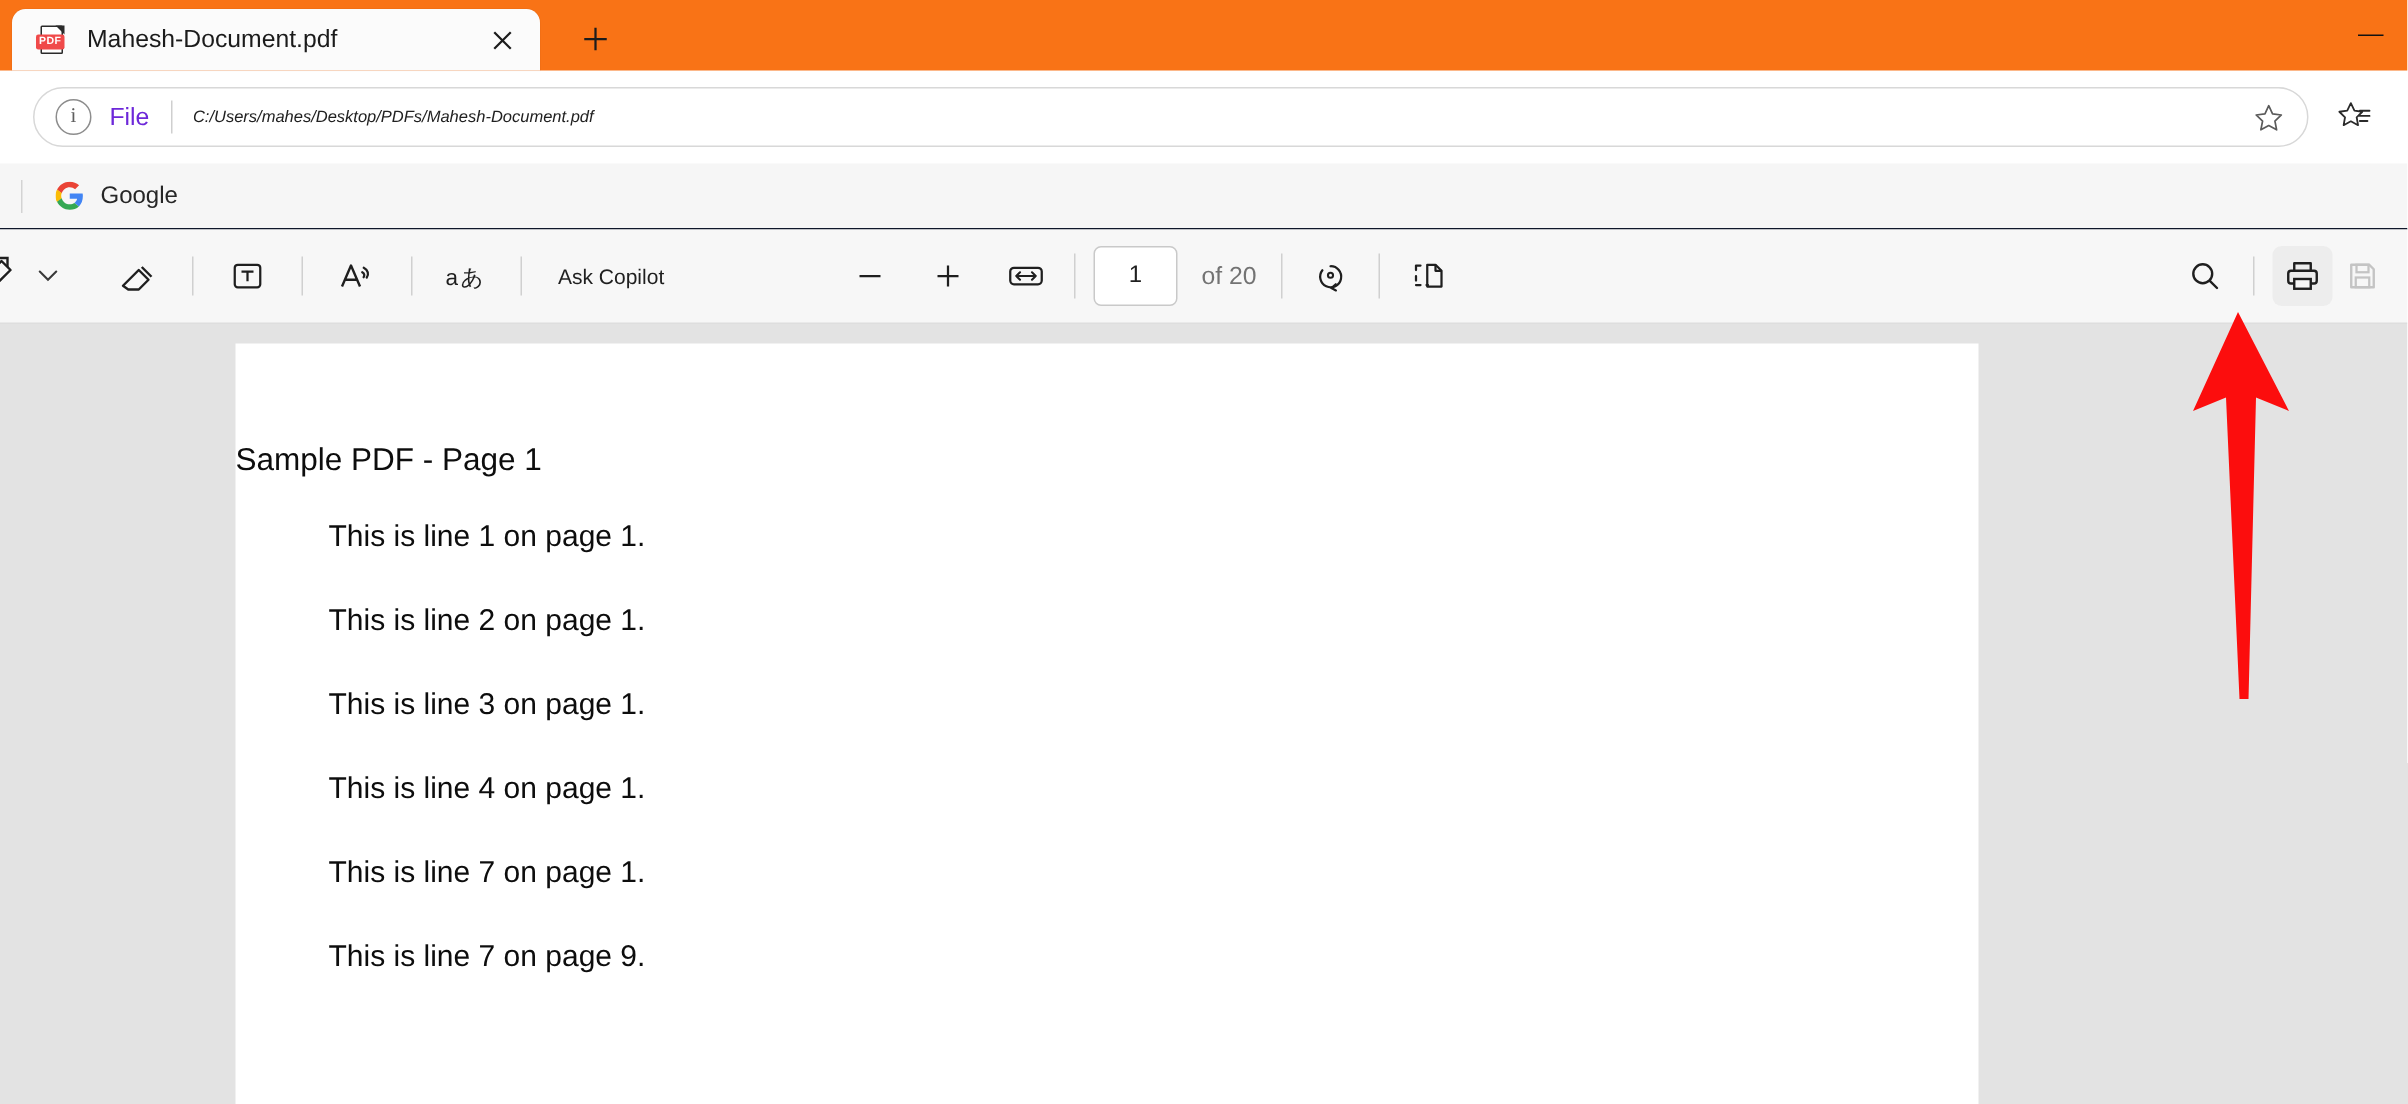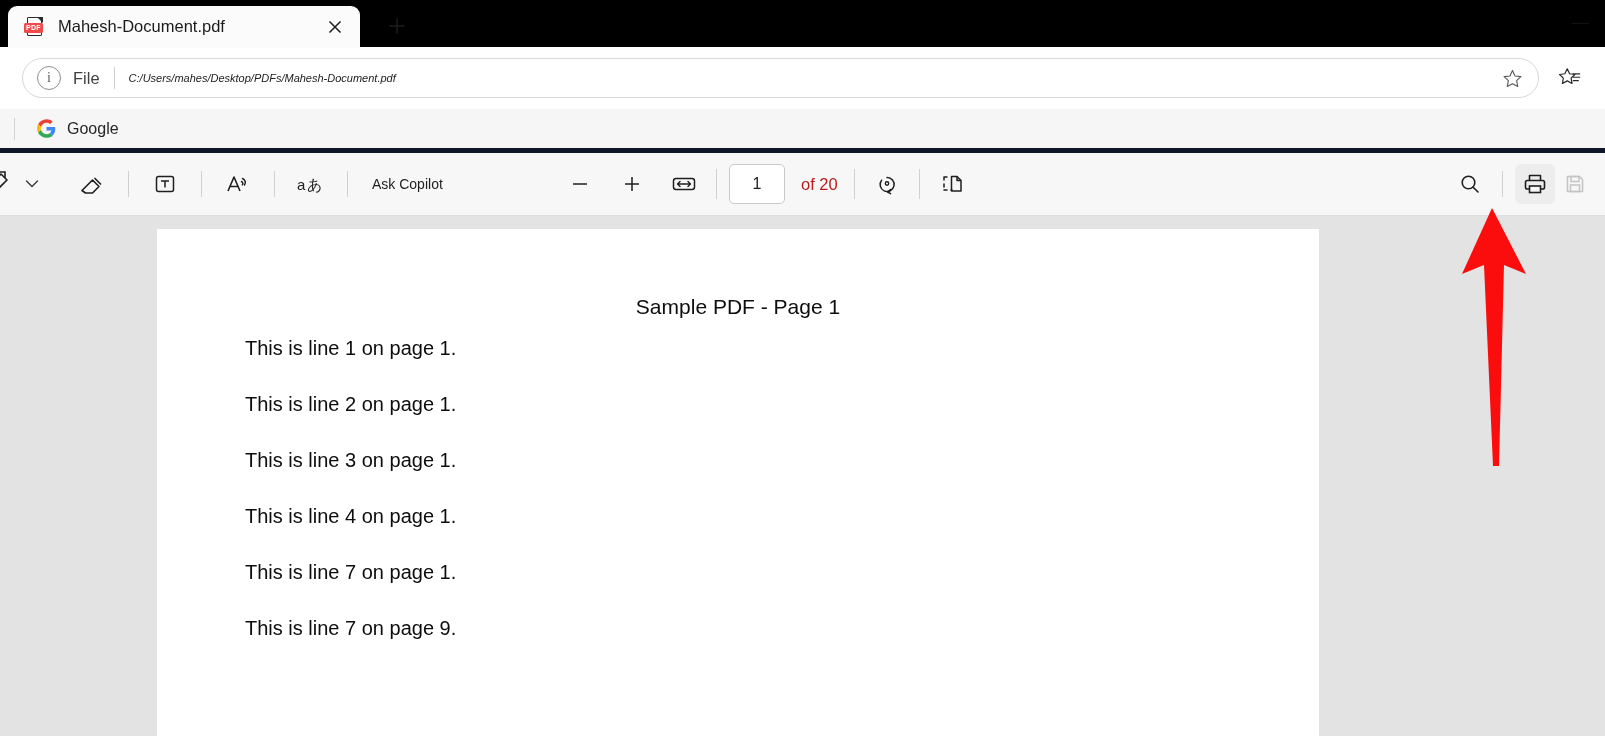--- a/index.html
+++ b/index.html
@@ -7,21 +7,21 @@
     width: 1605px; height: 736px;
     overflow: hidden;
     font-family: "Liberation Sans", sans-serif;
     background: #ffffff;
   }
 
   
   .tabstrip {
     position: relative;
     height: 47px;
-    background: #000000;
+    background: #f97316;
     display: flex;
     align-items: flex-end;
   }
   .tab {
     position: relative;
     margin-left: 8px;
     width: 352px;
     height: 41px;
     background: #fbfbfb;
     border-radius: 9px 9px 0 0;
@@ -123,21 +123,21 @@
     display: flex; align-items: center; justify-content: center;
     font-size: 14px;
     color: #5f5f5f;
     font-family: "Liberation Serif", serif;
     flex: 0 0 24px;
     cursor: pointer;
   }
   .file-label {
     margin-left: 12px;
     font-size: 16.5px;
-    color: #404040;
+    color: #6d28d9;
   }
   .vdiv {
     width: 1px; height: 22px;
     background: #cfcfcf;
     margin: 0 14px;
   }
   .url-text {
     font-size: 11px;
     color: #212121;
     white-space: nowrap;
@@ -162,21 +162,21 @@
     flex: 0 0 42px;
   }
 
   
   .bookmarks {
     height: 44px;
     background: #f6f6f6;
     display: flex;
     align-items: center;
     padding-left: 8px;
-    border-bottom: 5px solid #0f172a;
+    border-bottom: 1px solid #0f172a;
   }
   .bm-sep { width: 1px; height: 22px; background: #d3d3d3; margin: 0 14px 0 6px; }
   .bm-item {
     display: flex; align-items: center;
     height: 30px;
     padding: 0 8px;
     border-radius: 5px;
     cursor: pointer;
   }
   .g-icon {
@@ -220,21 +220,21 @@
   .pagebox {
     width: 56px; height: 40px;
     background: #ffffff;
     border: 1px solid #c9c9c9;
     border-radius: 5px;
     display: flex; align-items: center; justify-content: center;
     font-size: 16px;
     color: #1f1f1f;
     cursor: text;
   }
-  .ofcount { font-size: 16.5px; color: #b91c1c; margin-left: 16px; white-space: nowrap; }
+  .ofcount { font-size: 16.5px; color: #737373; margin-left: 16px; white-space: nowrap; }
   .center-group {
     position: absolute;
     left: 560px;
     display: flex;
     align-items: center;
   }
   .right-group {
     position: absolute;
     right: 10px;
     display: flex;
@@ -250,27 +250,26 @@
   }
   .page {
     position: absolute;
     left: 157px;
     top: 13px;
     width: 1162px;
     height: 700px;
     background: #ffffff;
   }
   .doc-title {
-    text-align: center;
     font-size: 21px;
     color: #0d0d0d;
     margin-top: 66px;
     font-family: "Liberation Sans", sans-serif;
   }
-  .doc-lines { margin-top: 18px; padding-left: 88px; }
+  .doc-lines { margin-top: 28px; padding-left: 62px; }
   .doc-line {
     font-size: 20px;
     color: #0d0d0d;
     margin-bottom: 33px;
     font-family: "Liberation Sans", sans-serif;
   }
 
   
   .arrow-anno {
     position: absolute;

